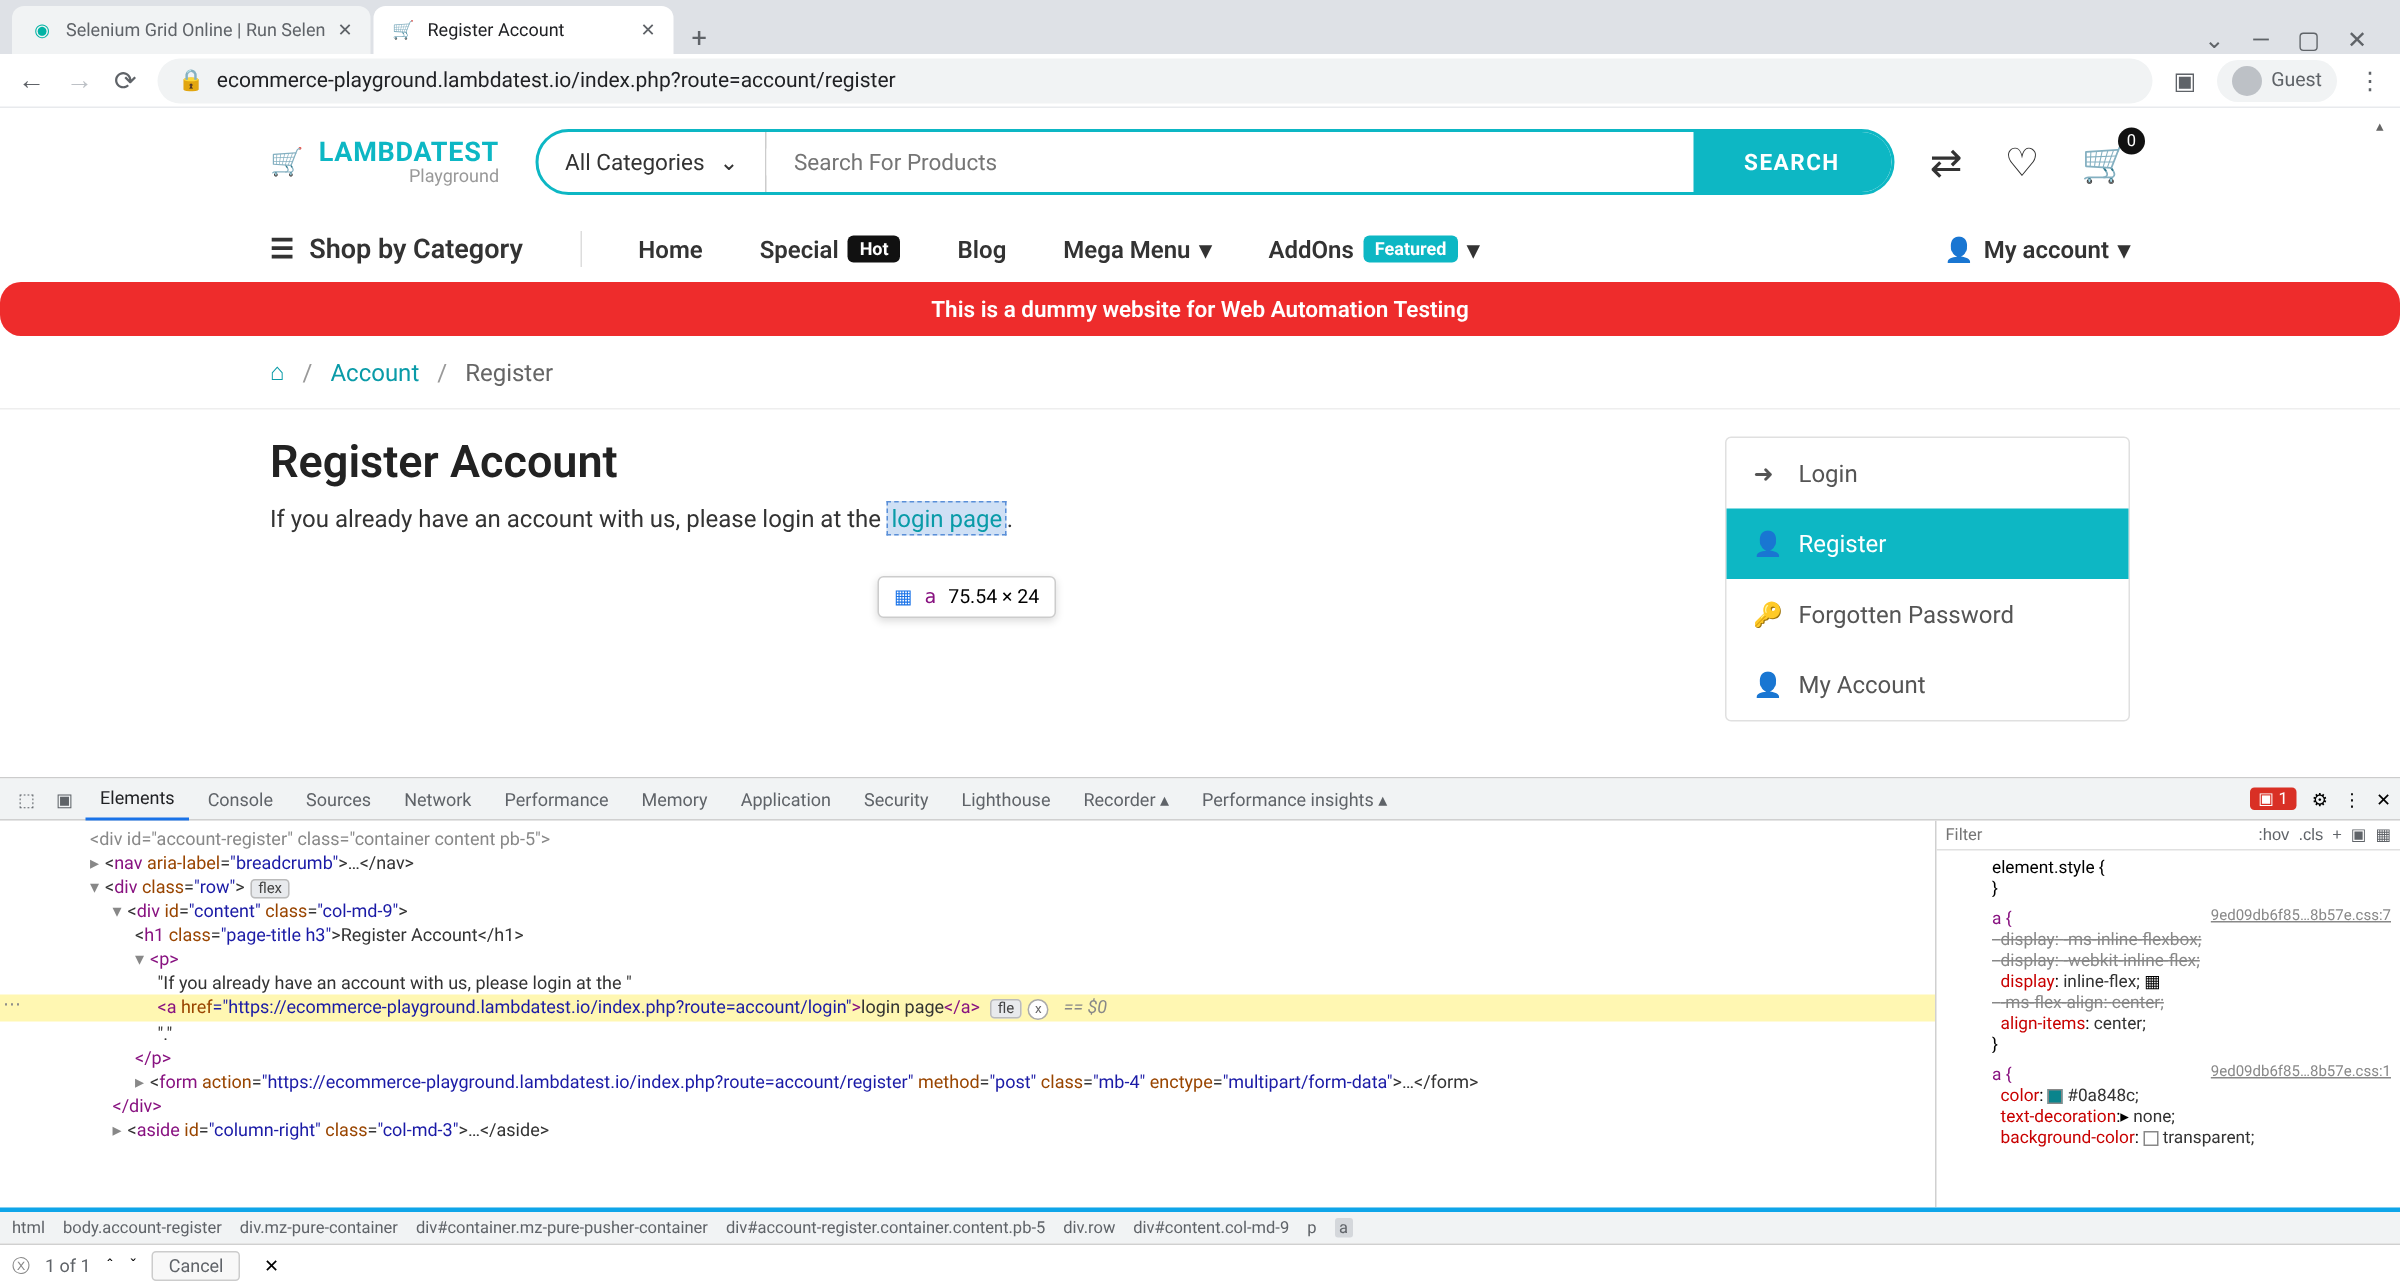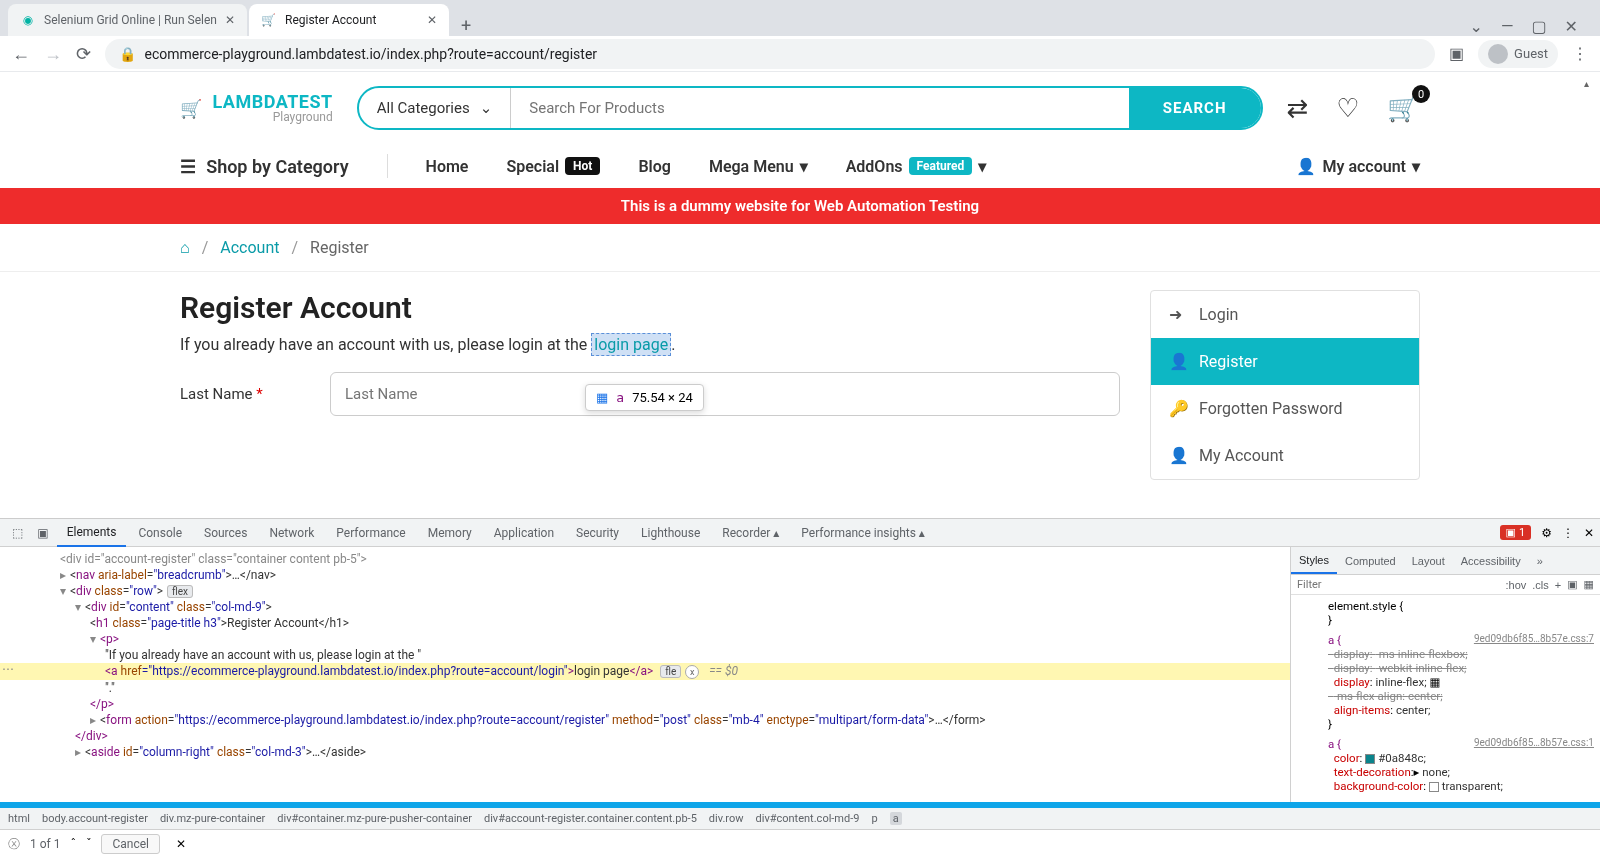--- a/index.html
+++ b/index.html
@@ -43,21 +43,21 @@
 .cart-badge { position: absolute; top: -8px; right: -10px; background: #111; color: #fff; border-radius: 50%; width: 18px; height: 18px; font-size: 11px; display: flex; align-items: center; justify-content: center; }
 
 .nav-bar { display: flex; align-items: center; padding: 10px 180px; gap: 38px; font-size: 16px; font-weight: 600; color: #333; }
 .shop-cat { display: flex; align-items: center; gap: 10px; font-size: 18px; }
 .nav-divider { width: 1px; height: 24px; background: #ddd; }
 .nav-item { display: flex; align-items: center; gap: 6px; }
 .badge-hot { background: #111; color: #fff; padding: 2px 8px; border-radius: 4px; font-size: 12px; font-weight: 700; }
 .badge-featured { background: #0db7c4; color: #fff; padding: 2px 8px; border-radius: 4px; font-size: 12px; font-weight: 700; }
 .nav-account { margin-left: auto; }
 
-.banner { background: #ee2c2c; color: #fff; text-align: center; padding: 9px; font-size: 15px; font-weight: 600; }
+.banner { background: #ee2c2c; color: #fff; text-align: center; padding: 9px; font-size: 15px; font-weight: 600; border-radius: 14px; }
 
 .breadcrumb { padding: 14px 180px; display: flex; align-items: center; gap: 12px; font-size: 16px; border-bottom: 1px solid #eee; }
 .breadcrumb a { color: #0a9ba8; text-decoration: none; }
 .breadcrumb .sep { color: #999; }
 .breadcrumb .current { color: #666; }
 
 .content-row { display: flex; padding: 18px 180px; gap: 30px; }
 .main-col { flex: 1; }
 .page-title { font-size: 30px; font-weight: 600; color: #222; margin-bottom: 10px; }
 .intro-text { font-size: 16px; color: #333; margin-bottom: 18px; }
@@ -113,21 +113,21 @@
 .dt-filter-btn { color: #5f6368; font-family: -apple-system, sans-serif; }
 .dt-styles { flex: 1; overflow: auto; padding: 4px 6px; font-size: 11.5px; margin-left: 31px; }
 .css-src { float: right; color: #888; text-decoration: underline; font-size: 10px; }
 .sel { color: #881280; }
 .prop { color: #c80000; }
 .pval { color: #333; }
 .strike { text-decoration: line-through; color: #888; }
 .strike .prop { color: #888; }
 .color-sw { display: inline-block; width: 10px; height: 10px; border: 1px solid #888; vertical-align: middle; margin-right: 3px; }
 
-.dt-crumbs { border-top: 6px solid #0ea5e9; background: #f1f3f4; padding: 4px 8px; font-size: 11px; color: #5f6368; display: flex; gap: 12px; font-family: -apple-system, sans-serif; }
+.dt-crumbs { border-top: 3px solid #0ea5e9; background: #f1f3f4; padding: 4px 8px; font-size: 11px; color: #5f6368; display: flex; gap: 12px; font-family: -apple-system, sans-serif; }
 .dt-crumbs span { white-space: nowrap; }
 .dt-crumbs .cr-sel { background: #d4d7db; padding: 0 3px; border-radius: 2px; }
 
 .dt-search { border-top: 1px solid #d0d0d0; display: flex; align-items: center; padding: 4px 8px; gap: 10px; font-size: 12px; }
 .dt-search input { flex: 1; border: none; outline: none; font-size: 13px; }
 .dt-search-count { color: #5f6368; }
 .dt-cancel { color: #5f6368; padding: 2px 10px; border: 1px solid #ccc; border-radius: 3px; background: #f8f8f8; }
 .dt-search-clear { color: #888; cursor: pointer; }
 </style>
 </head>
@@ -234,24 +234,20 @@
     <span class="sep">/</span>
     <span class="current">Register</span>
   </div>
 
   <div class="content-row">
     <div class="main-col">
       <h1 class="page-title">Register Account</h1>
       <p class="intro-text">
         <span>If you already have an account with us, please login at the </span><a class="login-link">login page</a><span>.</span>
       </p>
-      <div class="form-row">
-        <label class="form-label"><span>Last Name</span> <span class="req">*</span></label>
-        <input class="form-input" placeholder="Last Name" style="">
-      </div>
     </div>
 
     <div class="sidebar">
       <div class="side-item">
         <span class="side-icon">➜</span>
         <span>Login</span>
       </div>
       <div class="side-item active">
         <span class="side-icon">👤</span>
         <span>Register</span>
@@ -309,27 +305,20 @@
       <div class="dom-line i4"><span class="txt">"If you already have an account with us, please login at the "</span></div>
       <div class="dom-line i4 hl"><span class="tag">&lt;a </span><span class="attr">href</span><span class="val">="https://ecommerce-playground.lambdatest.io/index.php?route=account/login"</span><span class="tag">&gt;</span><span class="txt">login page</span><span class="tag">&lt;/a&gt;</span> <span class="flex-badge">fle</span><span class="hide-btn">x</span><span class="eq0">== $0</span></div>
       <div class="dom-line i4"><span class="txt">"."</span></div>
       <div class="dom-line i3"><span class="tag">&lt;/p&gt;</span></div>
       <div class="dom-line i3"><span class="tri">▸</span>&lt;<span class="tag">form</span> <span class="attr">action</span>=<span class="val">"https://ecommerce-playground.lambdatest.io/index.php?route=account/register"</span> <span class="attr">method</span>=<span class="val">"post"</span> <span class="attr">class</span>=<span class="val">"mb-4"</span> <span class="attr">enctype</span>=<span class="val">"multipart/form-data"</span>&gt;<span>…&lt;/form&gt;</span></div>
       <div class="dom-line i2"><span class="tag">&lt;/div&gt;</span></div>
       <div class="dom-line i2"><span class="tri">▸</span>&lt;<span class="tag">aside</span> <span class="attr">id</span>=<span class="val">"column-right"</span> <span class="attr">class</span>=<span class="val">"col-md-3"</span>&gt;<span>…&lt;/aside&gt;</span></div>
     </div>
 
     <div class="dt-sidebar">
-      <div class="dt-side-tabs">
-        <span class="dt-side-tab active">Styles</span>
-        <span class="dt-side-tab">Computed</span>
-        <span class="dt-side-tab">Layout</span>
-        <span class="dt-side-tab">Accessibility</span>
-        <span class="dt-side-tab">»</span>
-      </div>
       <div class="dt-filter-row">
         <input class="dt-filter" placeholder="Filter" style="">
         <span class="dt-filter-btn">:hov</span>
         <span class="dt-filter-btn">.cls</span>
         <span class="dt-filter-btn">+</span>
         <span class="dt-filter-btn">▣</span>
         <span class="dt-filter-btn">▦</span>
       </div>
       <div class="dt-styles">
         <div><span>element.style {</span></div>

